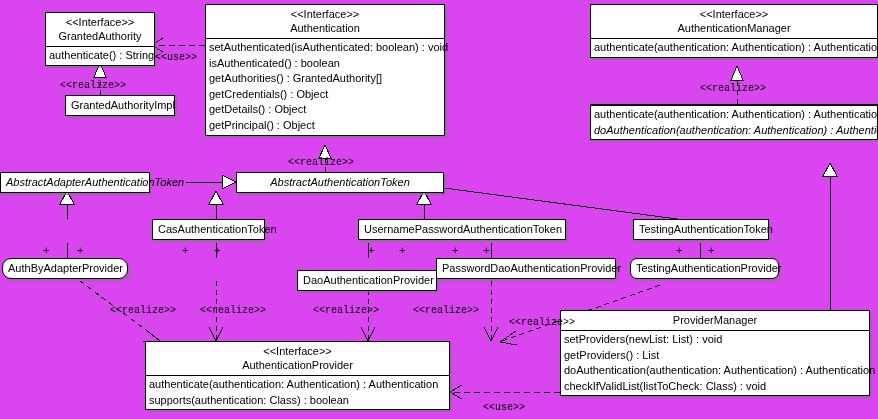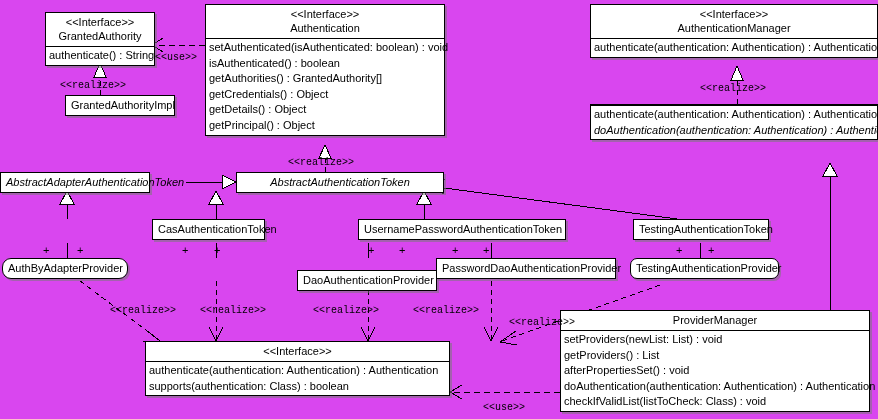--- a/index.html
+++ b/index.html
@@ -276,37 +276,37 @@
 
   <div class="uml-box" style="left:630px; top:258px; width:149px;border-radius:7px;">
     <div class="uml-head compact">
       <span class="cname">TestingAuthenticationProvider</span>
     </div>
   </div>
 
   <div class="uml-box" style="left:145px; top:341px; width:305px;">
     <div class="uml-head">
       <span class="stereo">&lt;&lt;Interface&gt;&gt;</span>
+      <span class="cname">AuthenticationProvider</span>
     </div>
     <div class="uml-sep"></div>
     <div class="uml-ops">
       <div class="op">authenticate(authentication: Authentication) : Authentication</div>
       <div class="op">supports(authentication: Class) : boolean</div>
     </div>
   </div>
 
   <div class="uml-box" style="left:560px; top:310px; width:310px;">
     <div class="uml-head compact">
       <span class="cname">ProviderManager</span>
     </div>
     <div class="uml-sep"></div>
     <div class="uml-ops">
       <div class="op">setProviders(newList: List) : void</div>
       <div class="op">getProviders() : List</div>
-      <div class="op">afterPropertiesSet() : void</div>
       <div class="op">doAuthentication(authentication: Authentication) : Authentication</div>
       <div class="op">checkIfValidList(listToCheck: Class) : void</div>
     </div>
   </div>
 
   <div class="lbl" style="left:155px; top:52px;">&lt;&lt;use&gt;&gt;</div>
 
   <div class="lbl" style="left:60px; top:80px;">&lt;&lt;realize&gt;&gt;</div>
 
   <div class="lbl" style="left:288px; top:157px;">&lt;&lt;realize&gt;&gt;</div>

